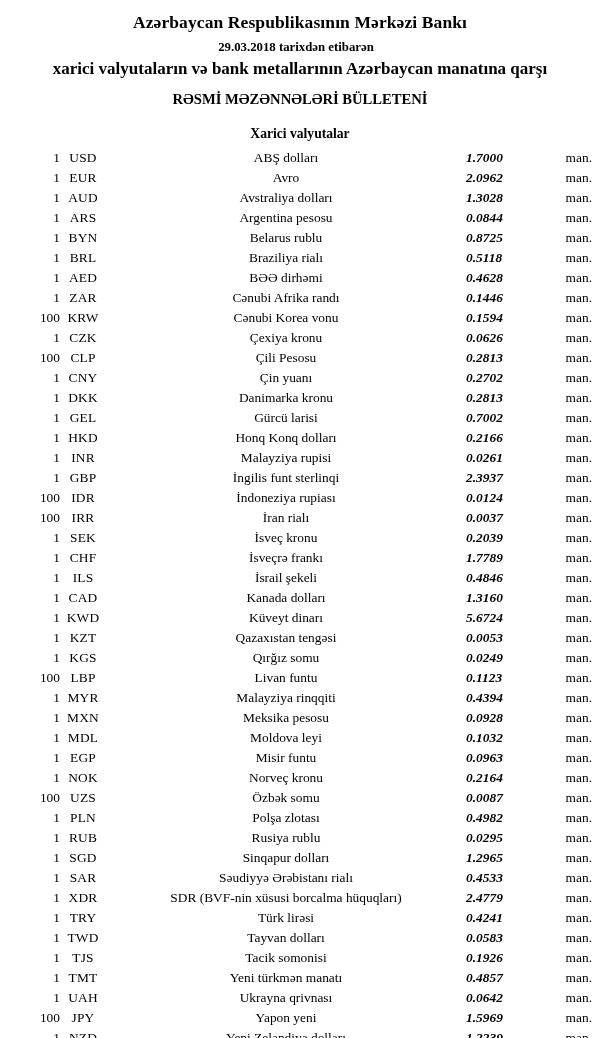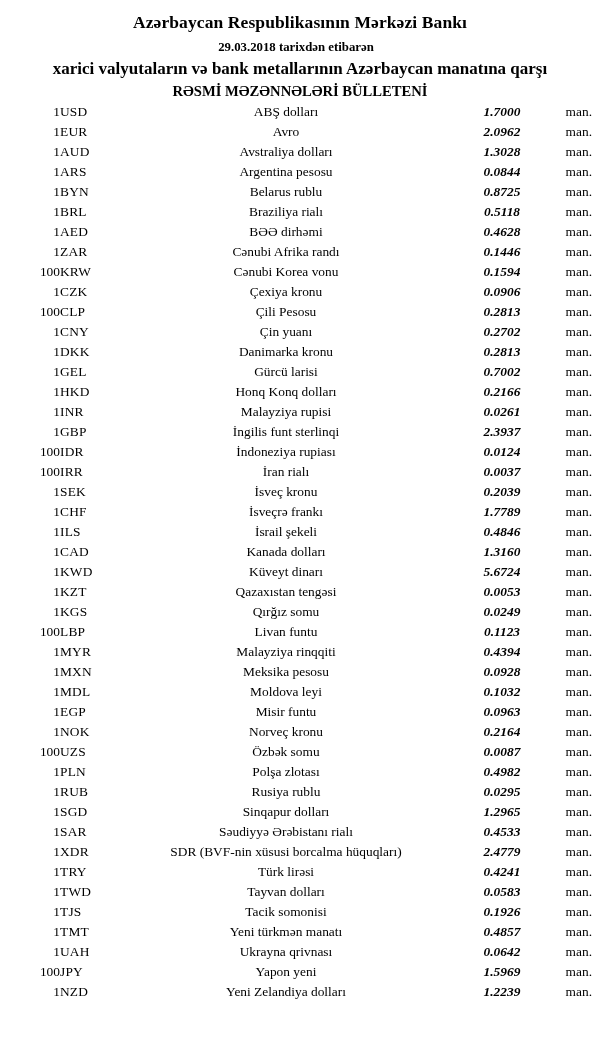--- a/index.html
+++ b/index.html
@@ -36,21 +36,21 @@
     margin: 0 8px 4px 0;
   }
   .subtitle-line {
     font-size: 17px;
     font-weight: bold;
     margin: 0 0 4px 0;
   }
   .bulletin-line {
     font-size: 14.6px;
     font-weight: bold;
-    margin: 4px 0 2px 0;
+    margin: 12px 0 2px 0;
   }
   .section-title {
     text-align: center;
     font-size: 13.6px;
     font-weight: bold;
     margin: 18px 0 6px 0;
   }
   table.rates {
     border-collapse: collapse;
     margin: 0 auto;
@@ -64,31 +64,31 @@
     vertical-align: baseline;
     white-space: nowrap;
   }
   td.units {
     width: 52px;
     text-align: right;
     padding-right: 8px;
   }
   td.code {
     width: 46px;
-    text-align: left;
+    text-align: center;
     letter-spacing: 0.2px;
   }
   td.name {
     width: 360px;
     text-align: center;
     padding-left: 12px;
   }
   td.rate {
     width: 72px;
-    text-align: center;
+    text-align: left;
     font-weight: bold;
     font-style: italic;
     font-size: 13.1px;
   }
   td.unit-label {
     width: 54px;
     text-align: right;
     padding-left: 9px;
   }
 </style>
@@ -97,20 +97,21 @@
 
 <div class="page">
 
   <div class="header">
     <div class="bank-name">Azərbaycan Respublikasının Mərkəzi Bankı</div>
     <div class="date-line">29.03.2018 tarixdən etibarən</div>
     <div class="subtitle-line">xarici valyutaların və bank metallarının Azərbaycan manatına qarşı</div>
     <div class="bulletin-line">RƏSMİ MƏZƏNNƏLƏRİ BÜLLETENİ</div>
   </div>
 
+  <div class="section-title">Xarici valyutalar</div>
 
   <table class="rates">
     <tbody id="rates-body">
         <tr>
           <td class="units">1</td>
           <td class="code">USD</td>
           <td class="name">ABŞ dolları</td>
           <td class="rate">1.7000</td>
           <td class="unit-label">man.</td>
         </tr>
@@ -167,21 +168,21 @@
           <td class="units">100</td>
           <td class="code">KRW</td>
           <td class="name">Cənubi Korea vonu</td>
           <td class="rate">0.1594</td>
           <td class="unit-label">man.</td>
         </tr>
         <tr>
           <td class="units">1</td>
           <td class="code">CZK</td>
           <td class="name">Çexiya kronu</td>
-          <td class="rate">0.0906</td>
+          <td class="rate">0.0626</td>
           <td class="unit-label">man.</td>
         </tr>
         <tr>
           <td class="units">100</td>
           <td class="code">CLP</td>
           <td class="name">Çili Pesosu</td>
           <td class="rate">0.2813</td>
           <td class="unit-label">man.</td>
         </tr>
         <tr>

